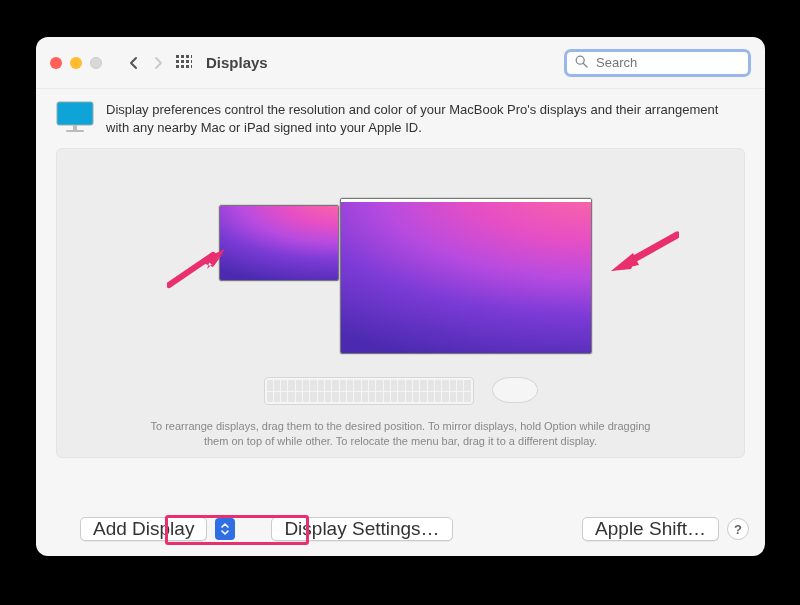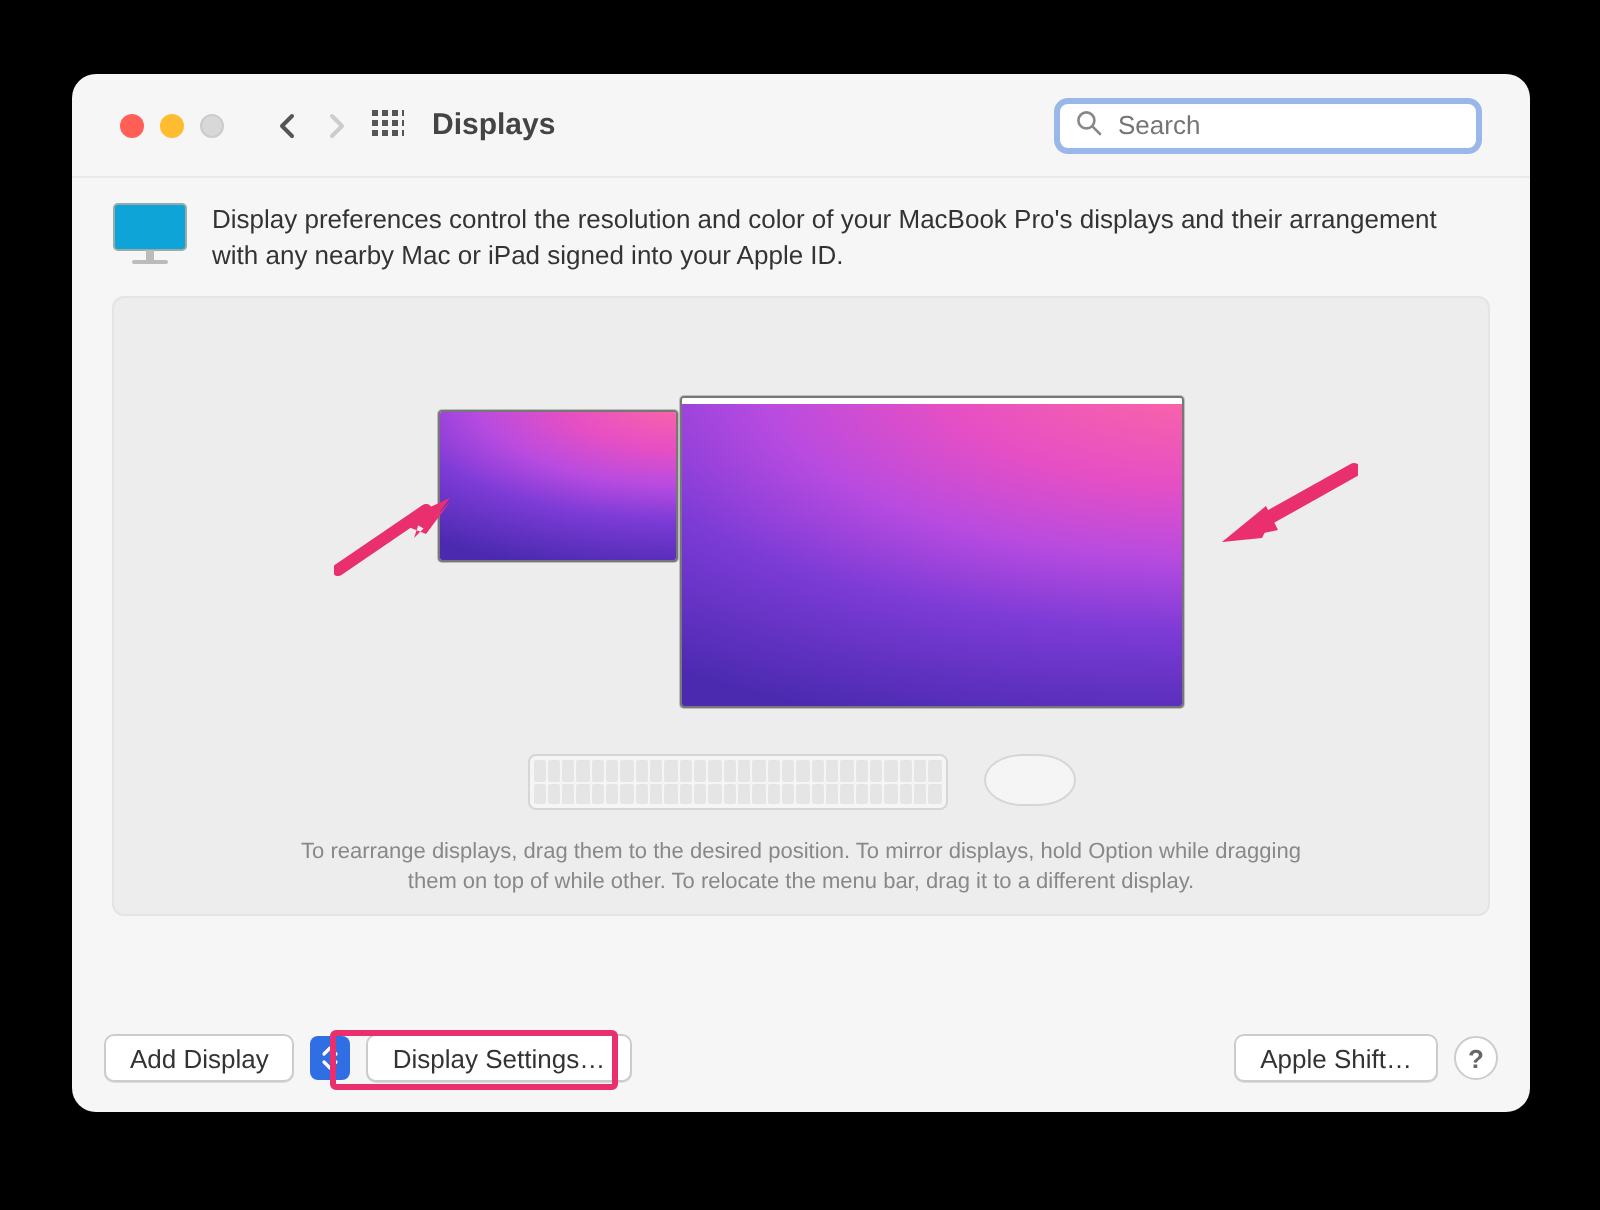--- a/index.html
+++ b/index.html
@@ -18,21 +18,21 @@
     width: 729px; height: 519px;
     background: #f6f6f6;
     border-radius: 12px;
     box-shadow: 0 10px 40px rgba(0,0,0,0.5);
     overflow: hidden;
   }
   .toolbar {
     height: 52px;
     display: flex;
     align-items: center;
-    padding: 0 24px;
+    padding: 0 14px;
     border-bottom: 1px solid rgba(0,0,0,0.05);
   }
   .traffic-lights { display: flex; gap: 8px; margin-right: 20px; }
   .tl { width: 12px; height: 12px; border-radius: 50%; }
   .tl-close { background: #ff5f57; }
   .tl-min   { background: #febc2e; }
   .tl-max   { background: #d8d8d8; border:1px solid #ccc; }
   .nav-btn {
     width: 24px; height: 24px;
     display: flex; align-items: center; justify-content: center;
@@ -44,21 +44,21 @@
     width: 20px; height:20px; display:flex; align-items:center; justify-content:center;
     margin: 0 4px 0 4px; color:#555;
   }
   .title {
     font-size: 15px; font-weight: 600; color: #444;
     margin-left: 8px;
   }
   .spacer { flex: 1; }
   .search {
     display: flex; align-items: center;
-    width: 214px; height: 28px;
+    width: 187px; height: 28px;
     border: 3px solid #99b7e8;
     border-radius: 7px;
     background: #fff;
     padding: 0 8px;
     gap: 6px;
   }
   .search input {
     border: none; outline: none; flex:1; font-size:13px; background:transparent; color:#333;
   }
   .search .mag { color:#888; }
@@ -126,24 +126,25 @@
     height: 54px;
     display:flex; align-items:center; gap:8px;
     padding: 0 16px;
   }
   .btn {
     height: 24px;
     padding: 0 12px;
     background: #fff;
     border: 1px solid #ccc;
     border-radius: 5px;
-    font-size: 13px;
+    font-size: 19px;
     display:flex; align-items:center; gap:6px;
     box-shadow: 0 0.5px 0 rgba(0,0,0,0.1);
     white-space: nowrap;
+    margin-left: 28px;
   }
   .popup {
     width: 20px; height: 22px;
     background: #2f6fe3;
     border-radius: 4px;
     display:flex; flex-direction:column; align-items:center; justify-content:center;
     gap: 0;
   }
   .popup svg { display:block; }
 

